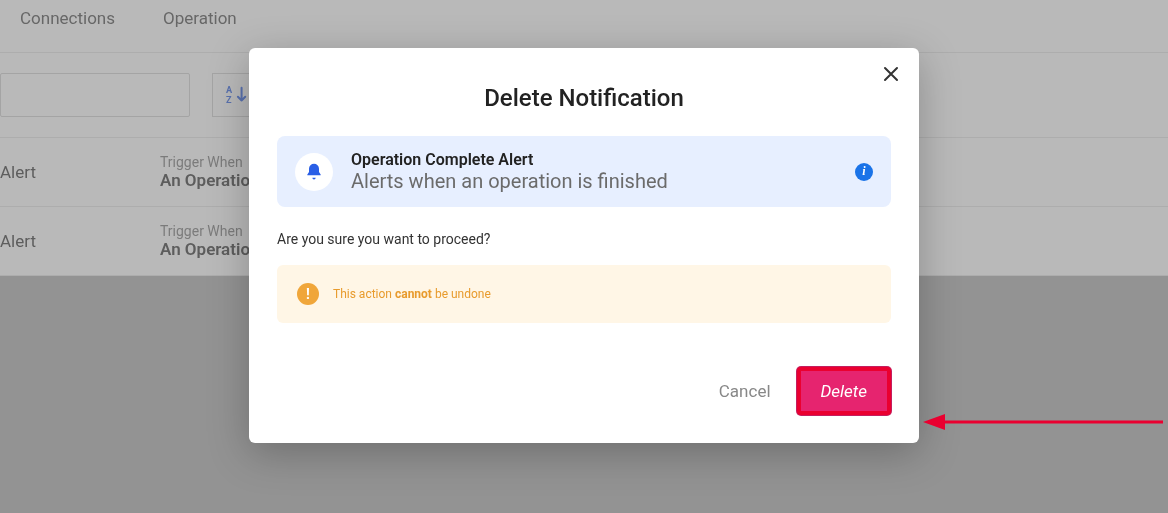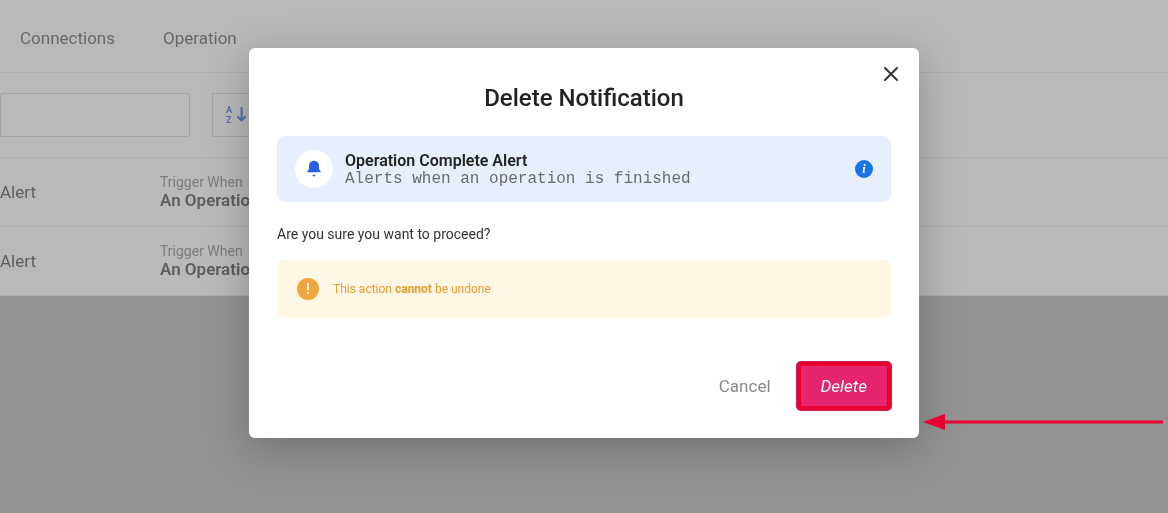--- a/index.html
+++ b/index.html
@@ -12,21 +12,21 @@
       width: 1168px;
       height: 513px;
       position: relative;
       overflow: hidden;
       background: #fff;
     }
     
     .bg-nav {
       display: flex;
       gap: 48px;
-      padding: 28px 20px 24px 20px;
+      padding: 8px 20px 24px 20px;
       font-size: 17px;
       color: #4a4a4a;
       border-bottom: 1px solid #e5e5e5;
     }
     .bg-toolbar {
       display: flex;
       align-items: center;
       gap: 12px;
       padding: 20px 0 20px 0;
       border-bottom: 1px solid #e5e5e5;
@@ -108,41 +108,40 @@
       color: #222;
       margin: 8px 0 24px 0;
       font-weight: 500;
     }
     .info-card {
       background: #e7efff;
       border-radius: 8px;
       padding: 14px 18px;
       display: flex;
       align-items: center;
-      gap: 12px;
+      gap: 18px;
     }
     .bell-circle {
       width: 38px;
       height: 38px;
       border-radius: 50%;
       background: #fff;
       display: flex;
       align-items: center;
       justify-content: center;
       color: #2a5fe6;
     }
     .info-text-title {
       font-size: 16px;
       font-weight: 600;
       color: #222;
     }
     .info-text-sub {
-      font-size: 16px;
+      font-size: 20px;
       color: #6b6b6b;
-      font-family: Liberation Mono, monospace;
     }
     .info-badge {
       margin-left: auto;
       width: 18px;
       height: 18px;
       border-radius: 50%;
       background: #1a73e8;
       color: #fff;
       display: flex;
       align-items: center;

